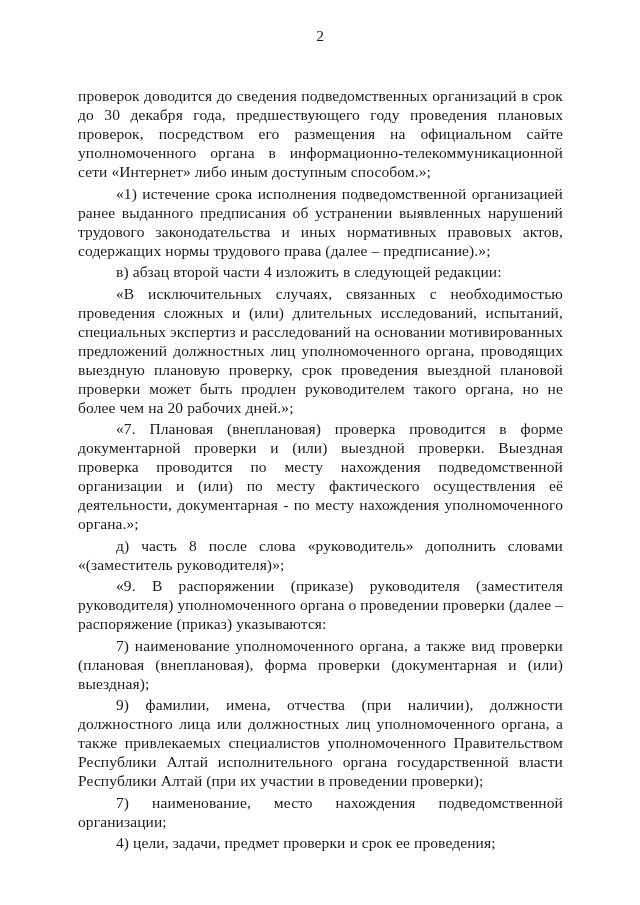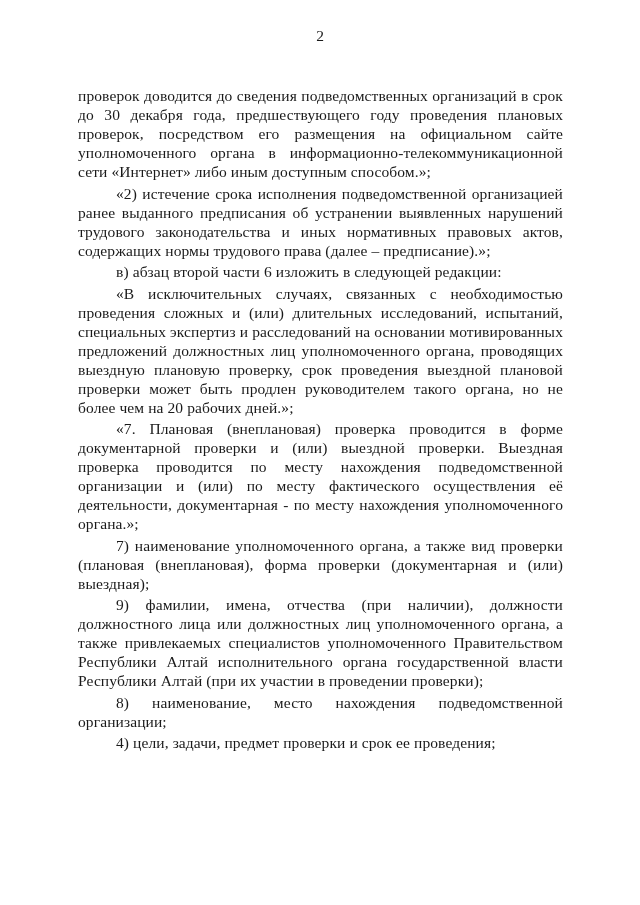--- a/index.html
+++ b/index.html
@@ -45,22 +45,24 @@
   }
 </style>
 </head>
 <body>
 
 <div class="page">
   <div class="page-number">2</div>
 
   <div class="content">
     <p class="para no-indent">проверок доводится до сведения подведомственных организаций в срок до 30 декабря года, предшествующего году проведения плановых проверок, посредством его размещения на официальном сайте уполномоченного органа в информационно-телекоммуникационной сети «Интернет» либо иным доступным способом.»;</p>
-    <p class="para">«2) истечение срока исполнения подведомственной организацией ранее выданного предписания об устранении выявленных нарушений трудового законодательства и иных нормативных правовых актов, содержащих нормы трудового права (далее – предписание).»;</p>
-    <p class="para">в) абзац второй части 6 изложить в следующей редакции:</p>
+    <p class="para">«1) истечение срока исполнения подведомственной организацией ранее выданного предписания об устранении выявленных нарушений трудового законодательства и иных нормативных правовых актов, содержащих нормы трудового права (далее – предписание).»;</p>
+    <p class="para">в) абзац второй части 4 изложить в следующей редакции:</p>
     <p class="para">«В исключительных случаях, связанных с необходимостью проведения сложных и (или) длительных исследований, испытаний, специальных экспертиз и расследований на основании мотивированных предложений должностных лиц уполномоченного органа, проводящих выездную плановую проверку, срок проведения выездной плановой проверки может быть продлен руководителем такого органа, но не более чем на 20 рабочих дней.»;</p>
     <p class="para">«7. Плановая (внеплановая) проверка проводится в форме документарной проверки и (или) выездной проверки. Выездная проверка проводится по месту нахождения подведомственной организации и (или) по месту фактического осуществления её деятельности, документарная - по месту нахождения уполномоченного органа.»;</p>
+    <p class="para">д) часть 8 после слова «руководитель» дополнить словами «(заместитель руководителя)»;</p>
+    <p class="para">«9. В распоряжении (приказе) руководителя (заместителя руководителя) уполномоченного органа о проведении проверки (далее – распоряжение (приказ) указываются:</p>
     <p class="para">7) наименование уполномоченного органа, а также вид проверки (плановая (внеплановая), форма проверки (документарная и (или) выездная);</p>
     <p class="para">9) фамилии, имена, отчества (при наличии), должности должностного лица или должностных лиц уполномоченного органа, а также привлекаемых специалистов уполномоченного Правительством Республики Алтай исполнительного органа государственной власти Республики Алтай (при их участии в проведении проверки);</p>
-    <p class="para">8) наименование, место нахождения подведомственной организации;</p>
+    <p class="para">7) наименование, место нахождения подведомственной организации;</p>
     <p class="para">4) цели, задачи, предмет проверки и срок ее проведения;</p>
   </div>
 </div>
 
 </body></html>

